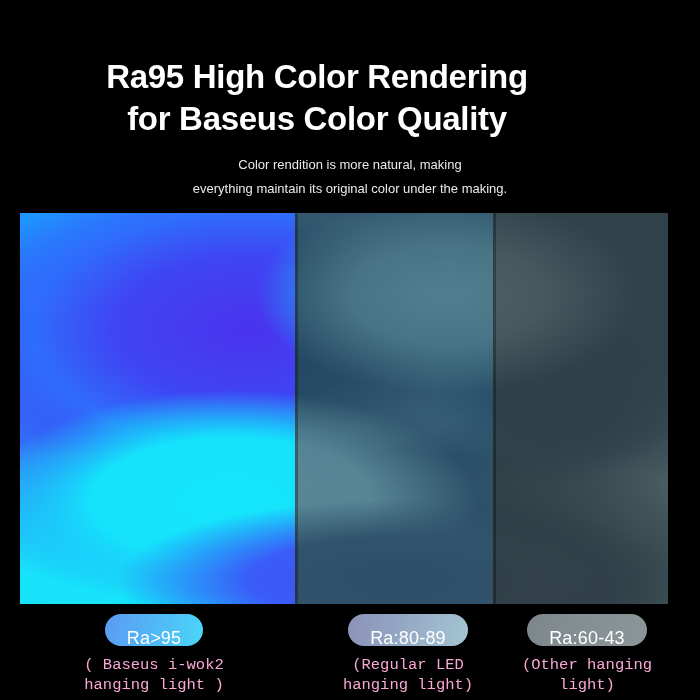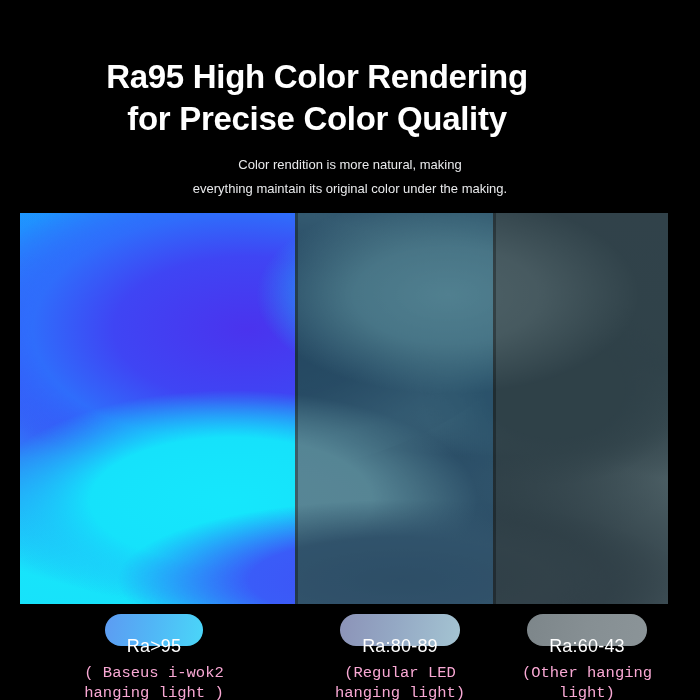--- a/index.html
+++ b/index.html
@@ -108,27 +108,27 @@
   .seg-edge{
     position:absolute; top:0; height:100%; width:3px;
     background:rgba(0,0,0,0.30);
   }
   .edge-1{ left:275px; }
   .edge-2{ left:473px; }
 
   
   .col{ position:absolute; text-align:center; }
   .col-1{ left:36px;  top:614px; width:236px; }
-  .col-2{ left:282px; top:614px; width:236px; }
+  .col-2{ left:290px; top:614px; width:236px; }
   .col-3{ left:469px; top:614px; width:236px; }
 
   .badge{
     display:inline-block;
     height:32px; line-height:32px;
-    padding:16px 22px;
+    padding:8px 22px;
     border-radius:16px;
     color:#ffffff;
     font-size:18px;
     font-weight:400;
     letter-spacing:0.2px;
     white-space:nowrap;
   }
   .badge-1{ background:linear-gradient(100deg,#5d9bf2 0%,#51b6f6 48%,#4ad6f8 100%); }
   .badge-2{ background:linear-gradient(100deg,#8c93b8 0%,#94a8c4 45%,#a4c4d2 100%); }
   .badge-3{ background:linear-gradient(100deg,#7d868a 0%,#868f93 50%,#8b9498 100%); }
@@ -143,21 +143,21 @@
     font-family:Liberation Mono, monospace;
   }
 </style>
 </head>
 <body>
 
 <div id="page">
 
   <div class="head-wrap">
     <div class="title-line">Ra95 High Color Rendering</div>
-    <div class="title-line">for Precise Color Quality</div>
+    <div class="title-line">for Baseus Color Quality</div>
   </div>
 
   <div class="subtitle-wrap">
     <div class="sub-line">Color rendition is more natural, making</div>
     <div class="sub-line">everything maintain its original color under the making.</div>
   </div>
 
   <div class="photo">
     <div class="wall">
       <div class="blob blob-a"></div>

